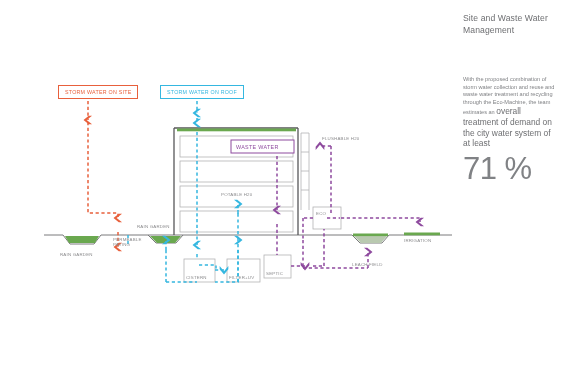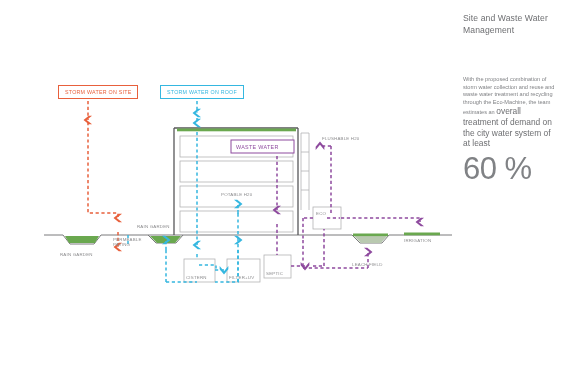--- a/index.html
+++ b/index.html
@@ -158,16 +158,16 @@
   <div class="chip" id="chip-site">STORM WATER ON SITE</div>
   <div class="chip" id="chip-roof">STORM WATER ON ROOF</div>
 
   <div class="panel">
     <div class="panel-title">Site and Waste Water Management</div>
     <div class="panel-body">
       <span>With the proposed combination of storm water collection and reuse and waste water treatment and recycling through the Eco-Machine, the team</span>
       <span>estimates an</span>
       <span class="big">overall treatment of demand on the city water system of at least</span>
     </div>
-    <div class="panel-pct">60 %</div>
+    <div class="panel-pct">71 %</div>
   </div>
 
 </div>
 
 </body></html>

